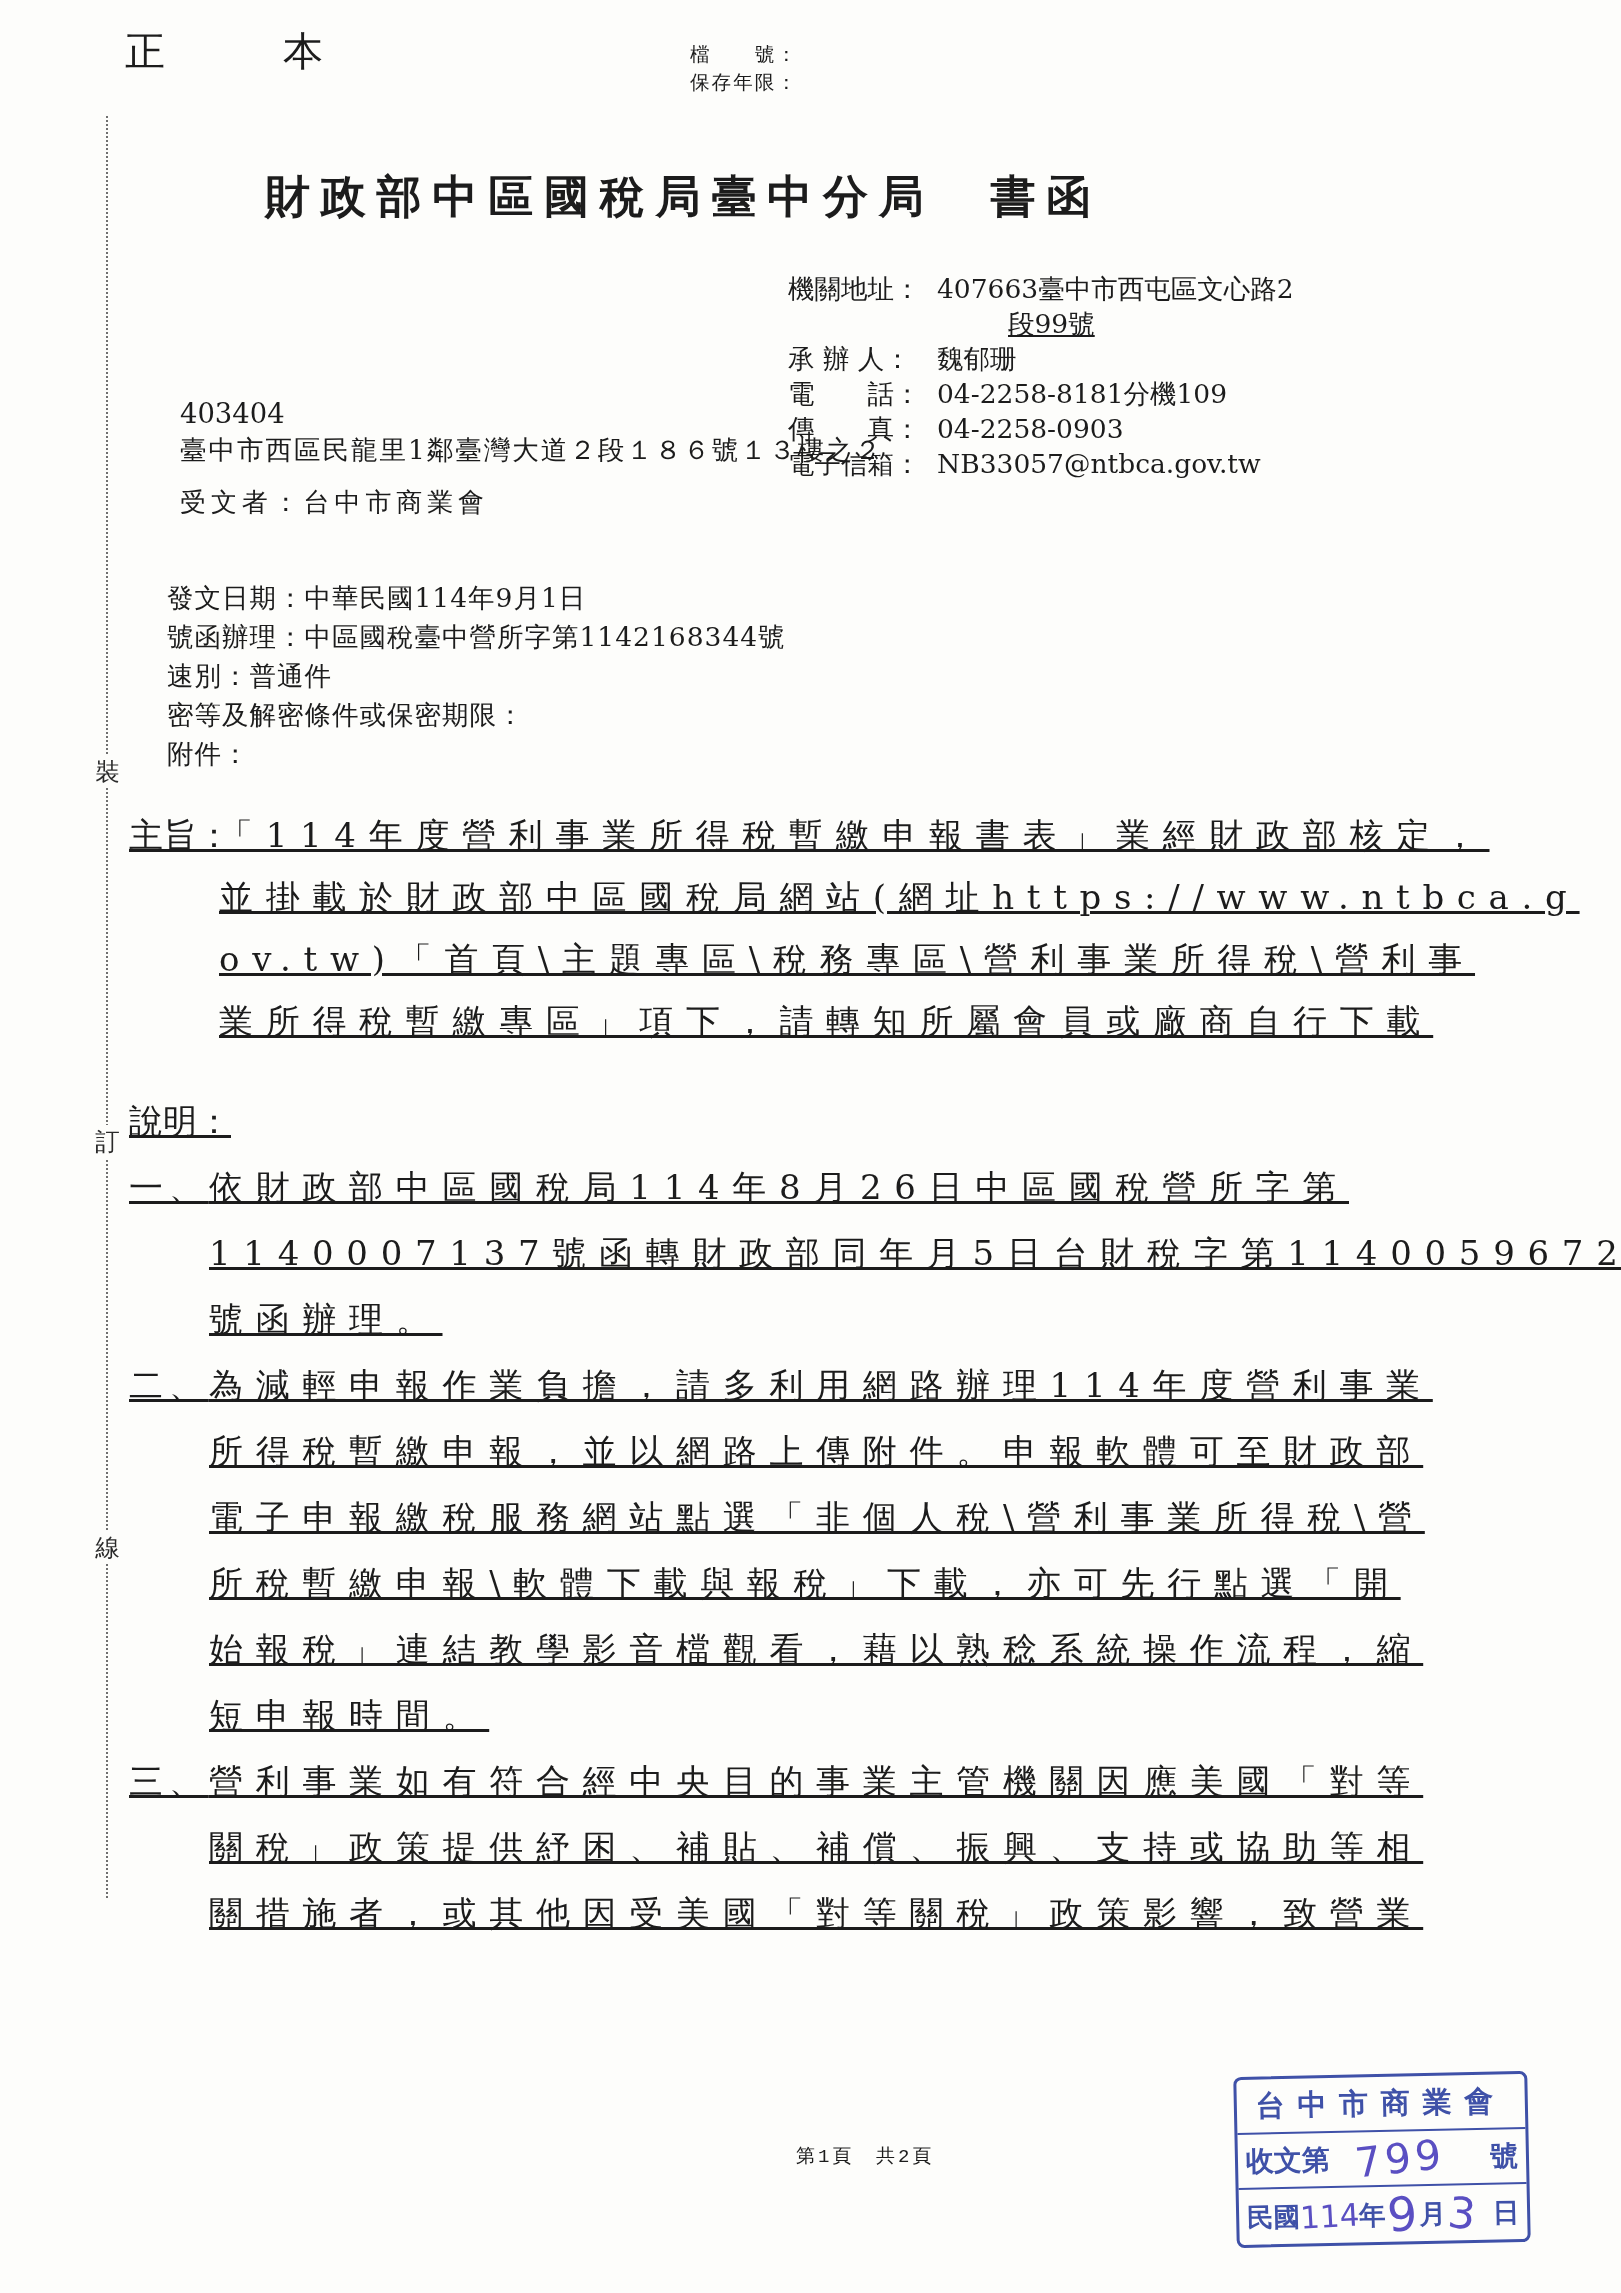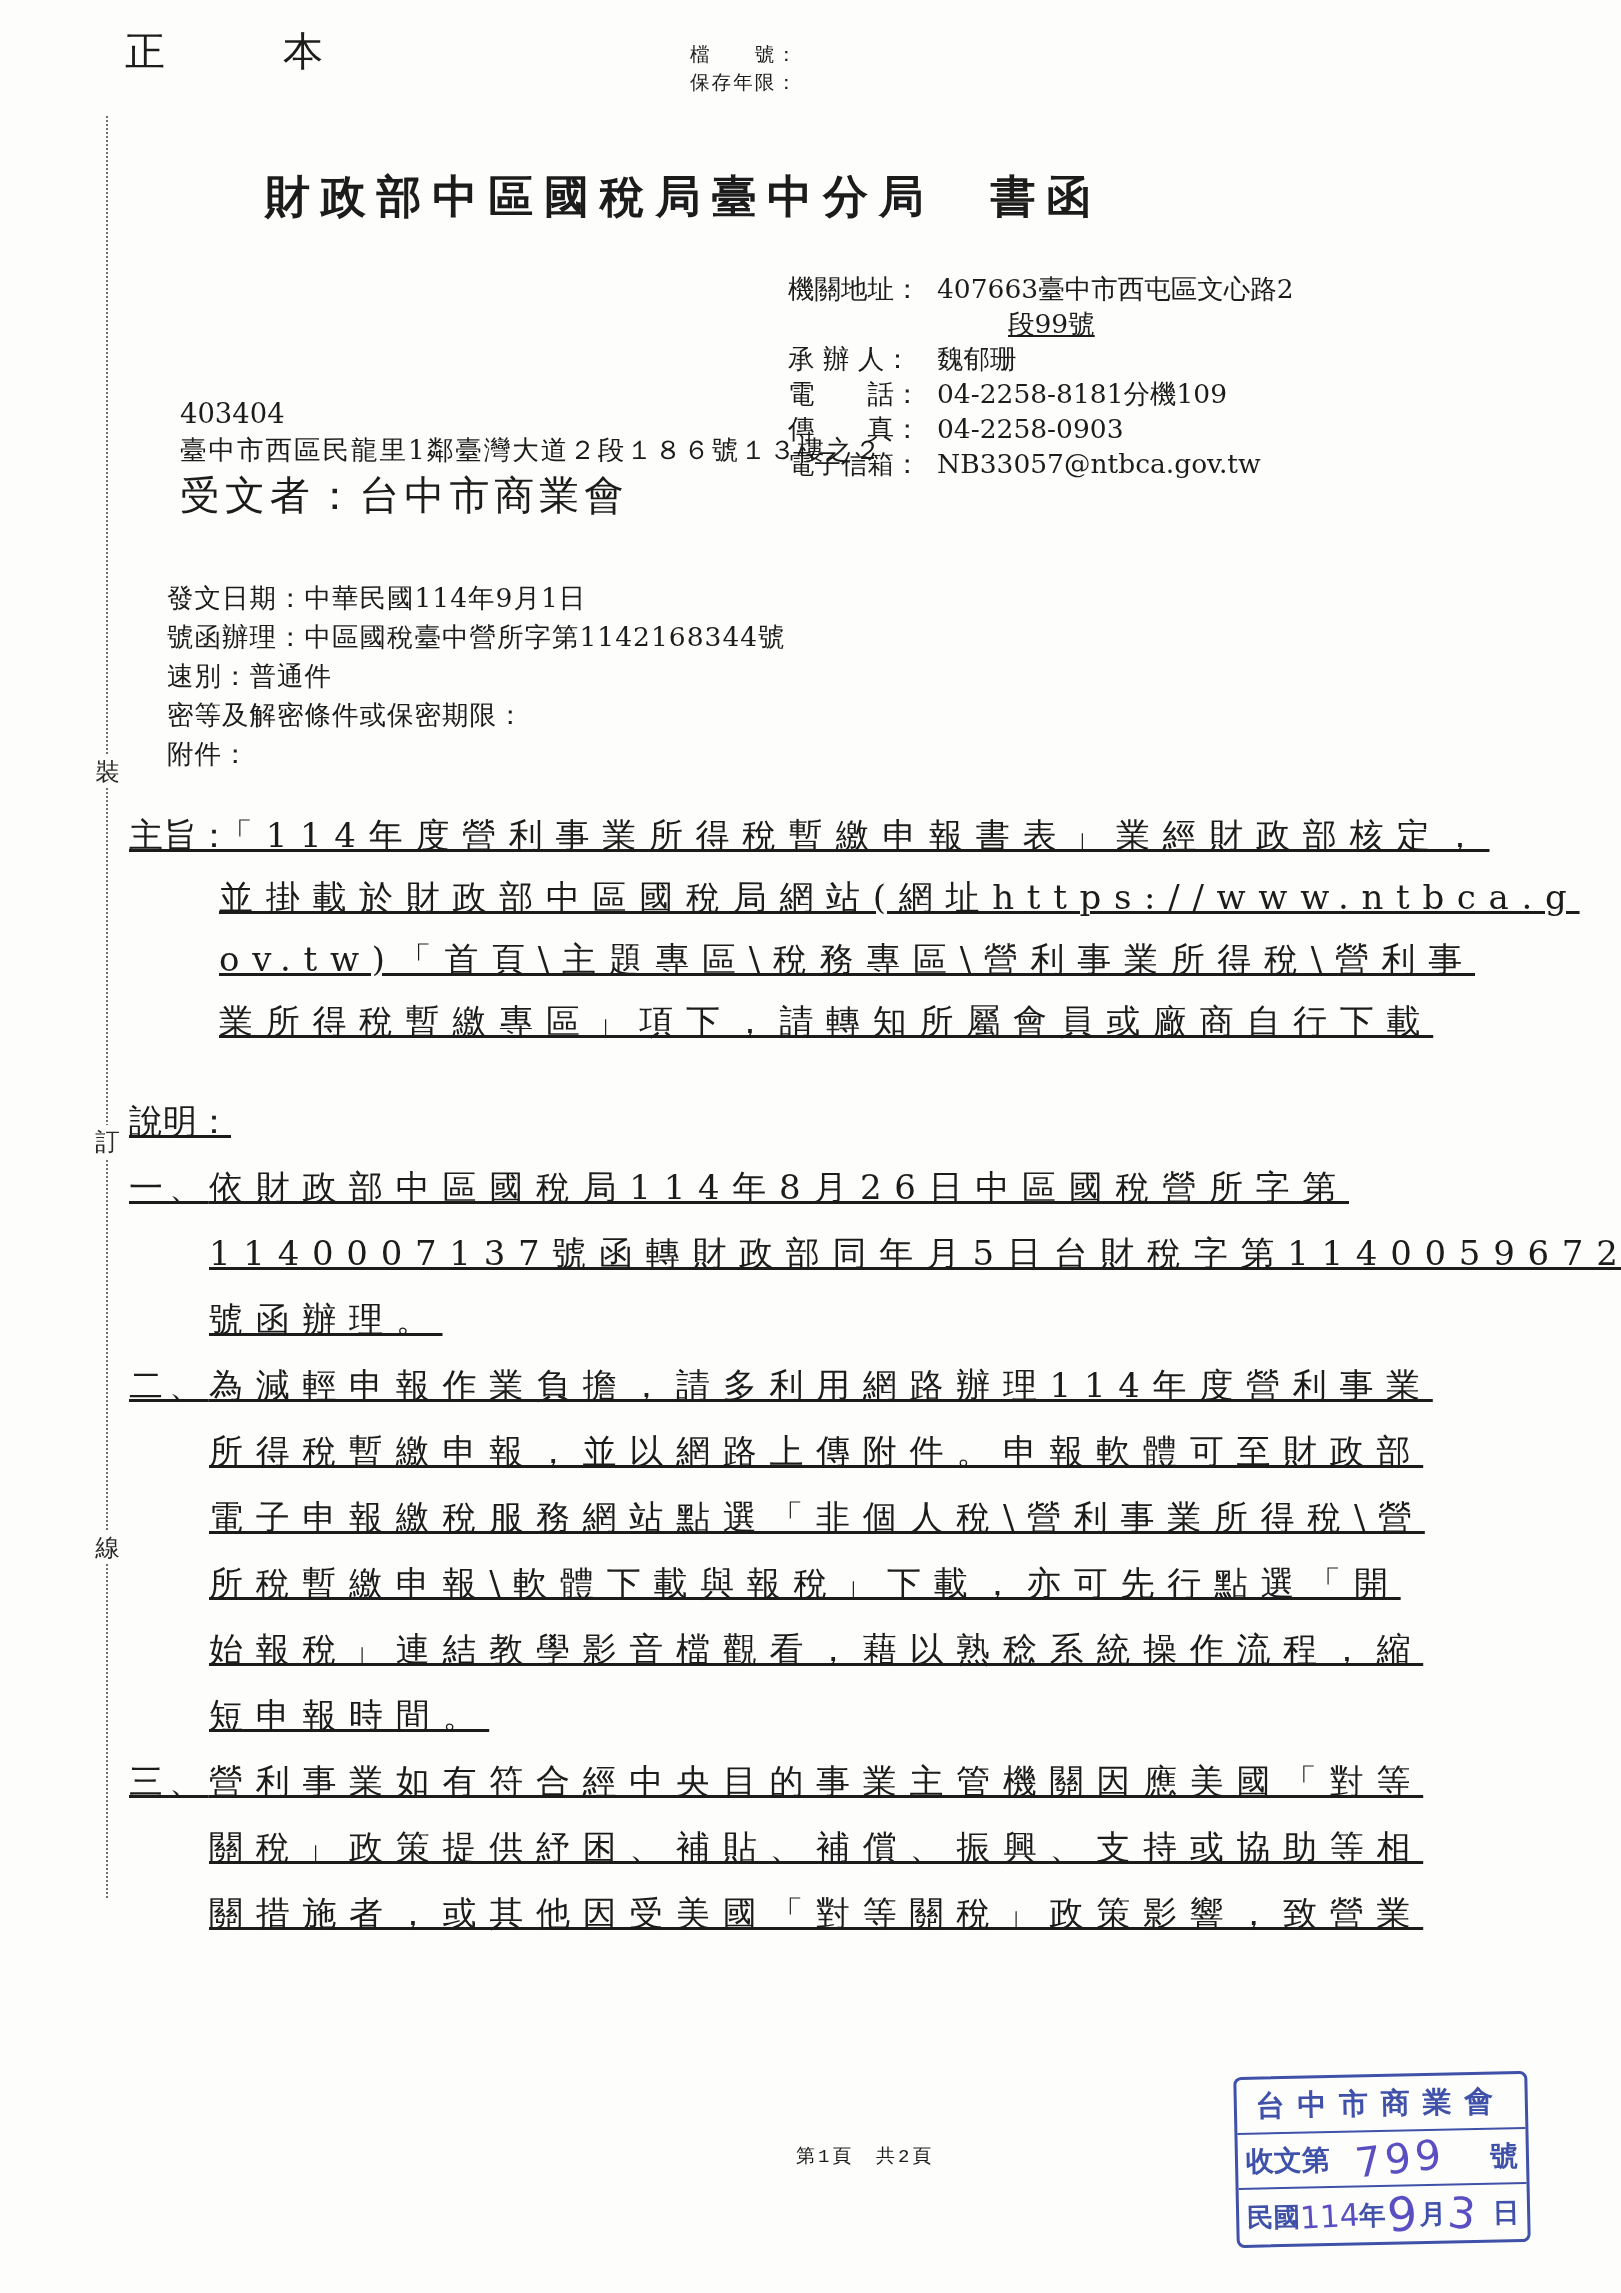--- a/index.html
+++ b/index.html
@@ -32,21 +32,21 @@
     position:absolute;left:772px;top:271px;
     font-size:26.5px;line-height:35px;white-space:nowrap;
   }
   .contact-row{display:flex;}
   .contact-row .lbl{width:149px;margin-left:16px;}
   .contact-row.wrap .val{padding-left:71px;text-decoration:underline;}
   
   .recipient-block{position:absolute;left:180px;top:396px;white-space:nowrap;}
   .postal-code{font-size:27.4px;line-height:35px;}
   .recipient-address{font-size:26.5px;line-height:37px;letter-spacing:2px;}
-  .recipient-line{font-size:40px;line-height:49px;letter-spacing:4.9px;margin-top:3px;}
+  .recipient-line{font-size:26px;line-height:49px;letter-spacing:4.9px;margin-top:10px;}
   
   .meta-block{
     position:absolute;left:167px;top:578px;
     font-size:26.5px;line-height:39px;letter-spacing:1px;white-space:nowrap;
   }
   
   .doc-body{
     position:absolute;left:129px;top:804px;width:1441px;
     font-size:34px;white-space:nowrap;text-decoration:underline;
   }

